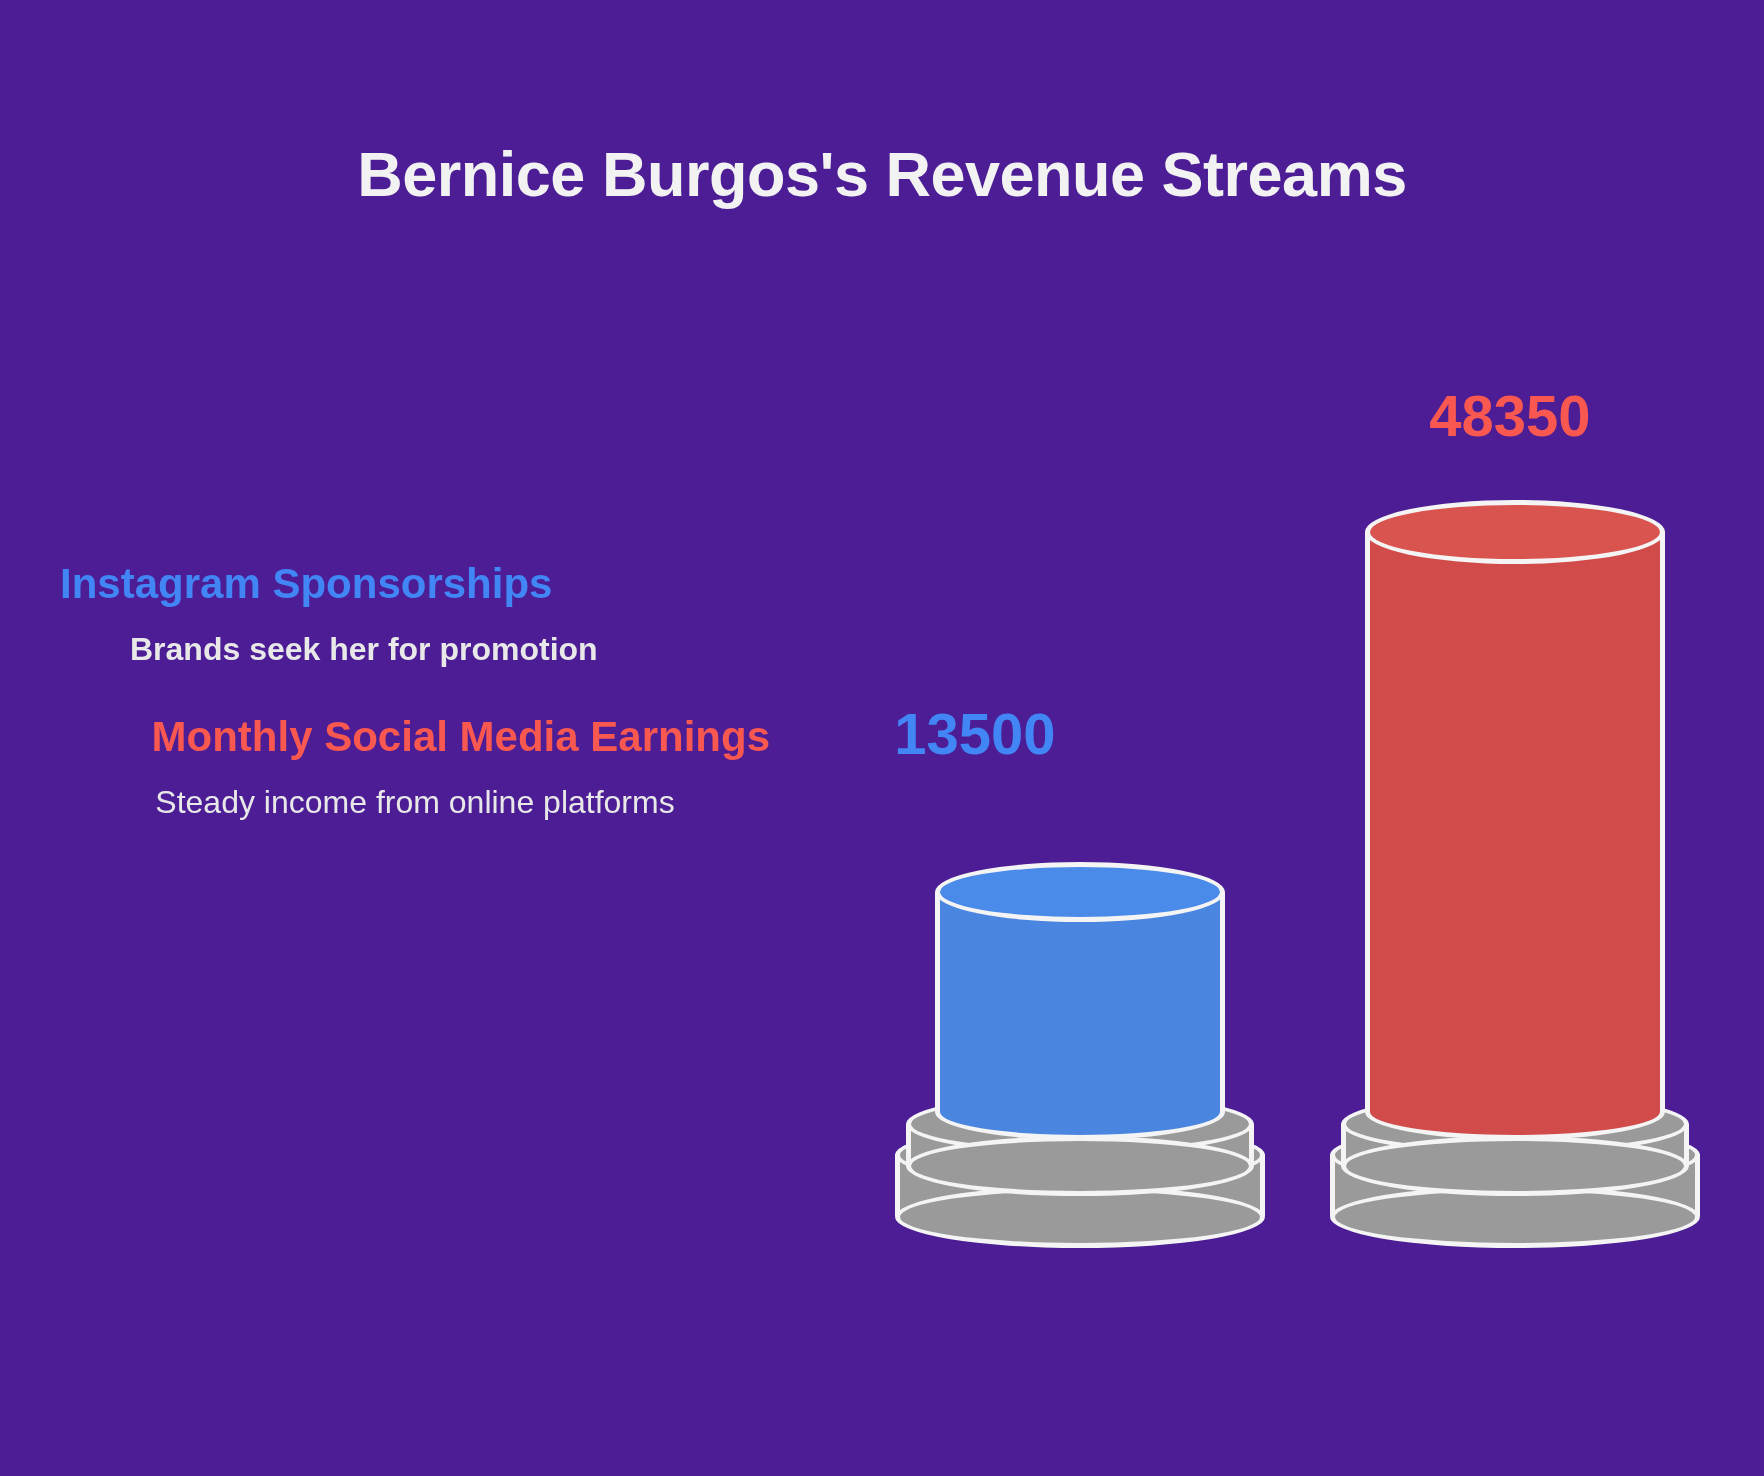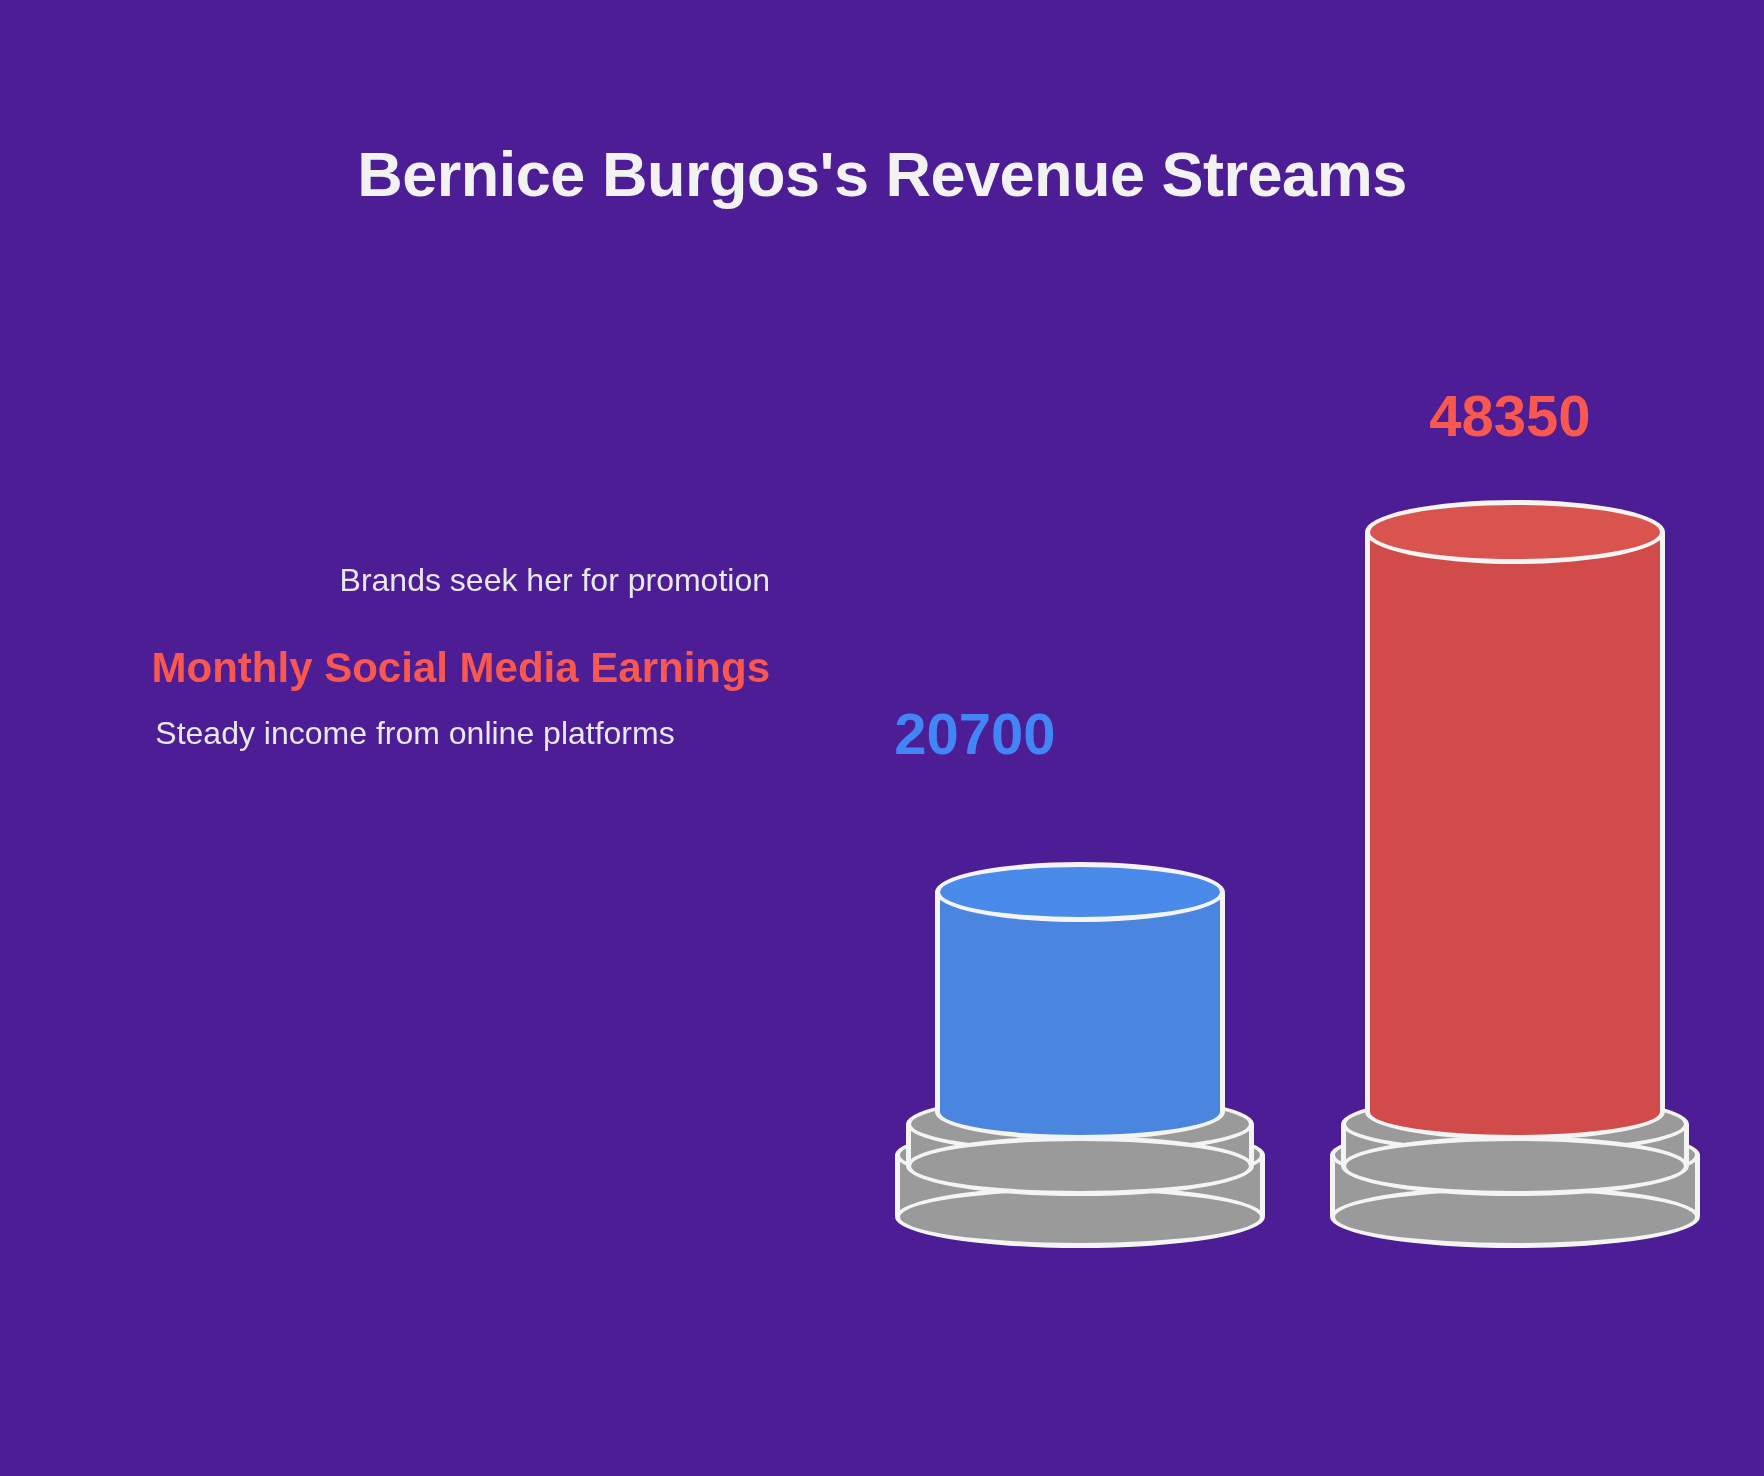--- a/index.html
+++ b/index.html
@@ -53,21 +53,21 @@
   .legend-heading.blue  { color: #4285f4; text-align: left;  }
   .legend-heading.red   { color: #f8584f; text-align: right; margin-top: 25px; }
 
   .legend-desc {
     font-size: 32px;
     font-weight: normal;
     color: #e8e8e8;
     line-height: 1.25;
     margin: 0;
   }
-  .legend-desc.align-left  { text-align: right;  padding-left: 70px; }
+  .legend-desc.align-left  { text-align: left;  padding-left: 70px; font-weight: bold; }
   .legend-desc.align-right { text-align: center; }
 
   
   .value-label {
     position: absolute;
     font-size: 58px;
     font-weight: bold;
     white-space: nowrap;
   }
   #value-blue {
@@ -145,31 +145,32 @@
 </head>
 <body>
 
 <div id="stage">
 
   <div class="chart-title">Bernice Burgos's Revenue Streams</div>
 
   <div class="legend-col">
 
     <div class="legend-block">
+      <div class="legend-heading blue">Instagram Sponsorships</div>
       <div class="legend-desc align-left">Brands seek her for promotion</div>
     </div>
 
     <div class="legend-block">
       <div class="legend-heading red">Monthly Social Media Earnings</div>
       <div class="legend-desc align-right">Steady income from online platforms</div>
     </div>
 
   </div>
 
-  <div class="value-label" id="value-blue">20700</div>
+  <div class="value-label" id="value-blue">13500</div>
 
   <div class="value-label" id="value-red">48350</div>
 
   <div class="cyl-group fill-blue" style="left:895px; top:862px; width:370px; height:395px;">
 
     <div class="disc-side" style="top:292px; height:62px;"></div>
     <div class="disc" style="top:262px; height:62px;"></div>
     <div class="disc" style="top:324px; height:62px;"></div>
 
     <div class="disc-side" style="top:262px; height:42px; left:11px; width:348px;"></div>

